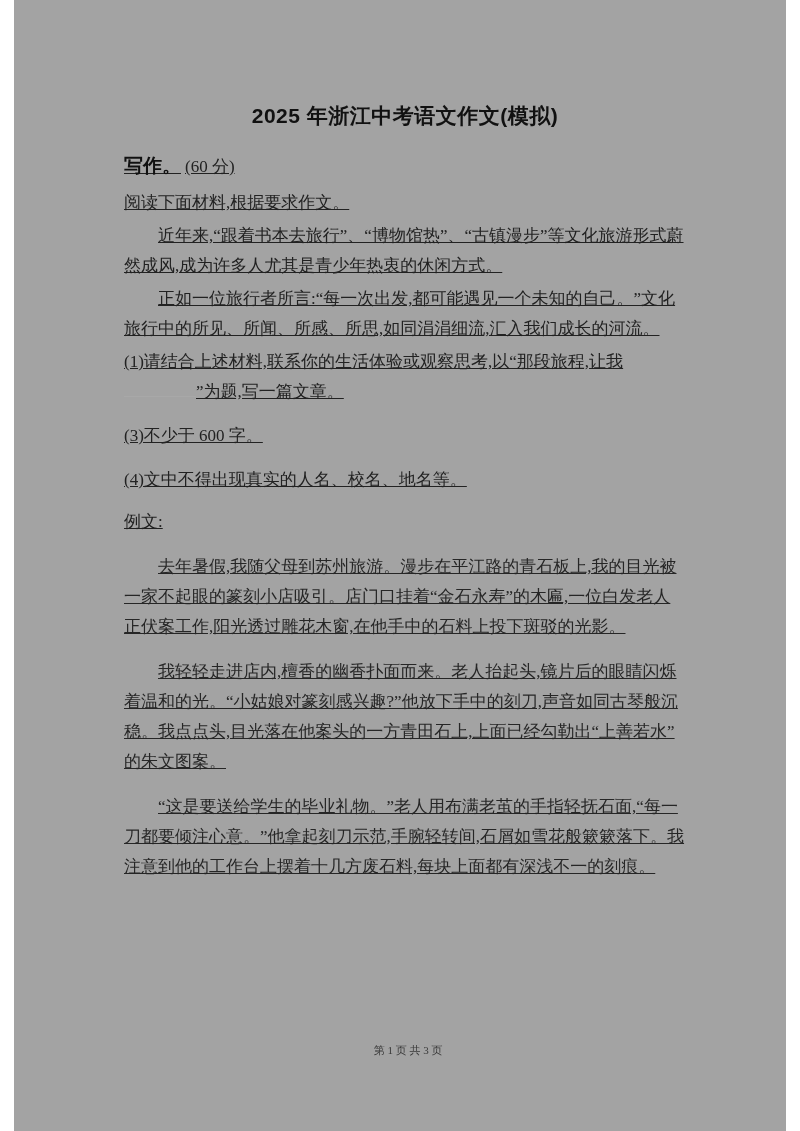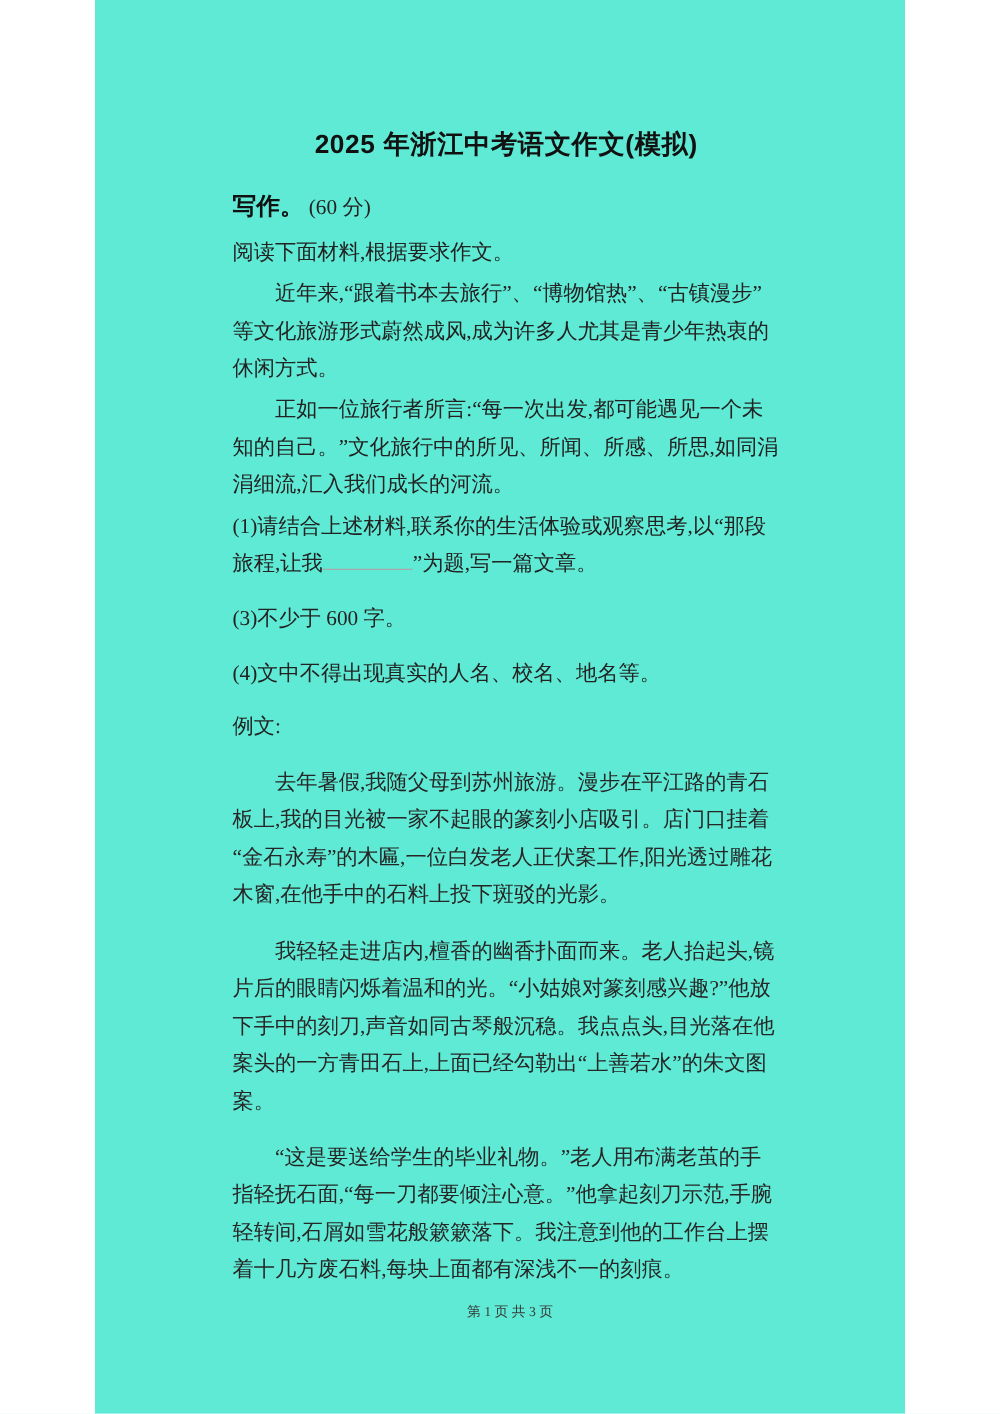--- a/index.html
+++ b/index.html
@@ -2,41 +2,41 @@
 <html lang="zh"><head>
 <meta charset="utf-8">
 <style>
   html, body {
     margin: 0;
     padding: 0;
     background: #ffffff;
   }
   .page {
     position: relative;
-    width: 648px;
+    width: 772px;
     height: 1131px;
     margin: 0 auto;
-    background: #5eead4;
+    background: #a3a3a3;
     box-sizing: border-box;
     padding: 102px 100px 0 110px;
     font-family: "Liberation Serif", serif;
     color: #222222;
     overflow: hidden;
   }
   .doc-title {
     margin: 0;
     text-align: center;
     font-family: "Liberation Sans", sans-serif;
     font-weight: 700;
     font-size: 21px;
     line-height: 28px;
     color: #111111;
     letter-spacing: 0.5px;
   }
-  p { margin: 0; font-size: 17px; line-height: 30px; }
+  p { margin: 0; font-size: 17px; line-height: 30px; text-decoration: underline; }
   .heading-line {
     margin-top: 21px;
     font-size: 17px;
   }
   .heading-bold {
     font-family: "Liberation Sans", sans-serif;
     font-weight: 700;
     font-size: 19px;
     color: #111111;
   }

